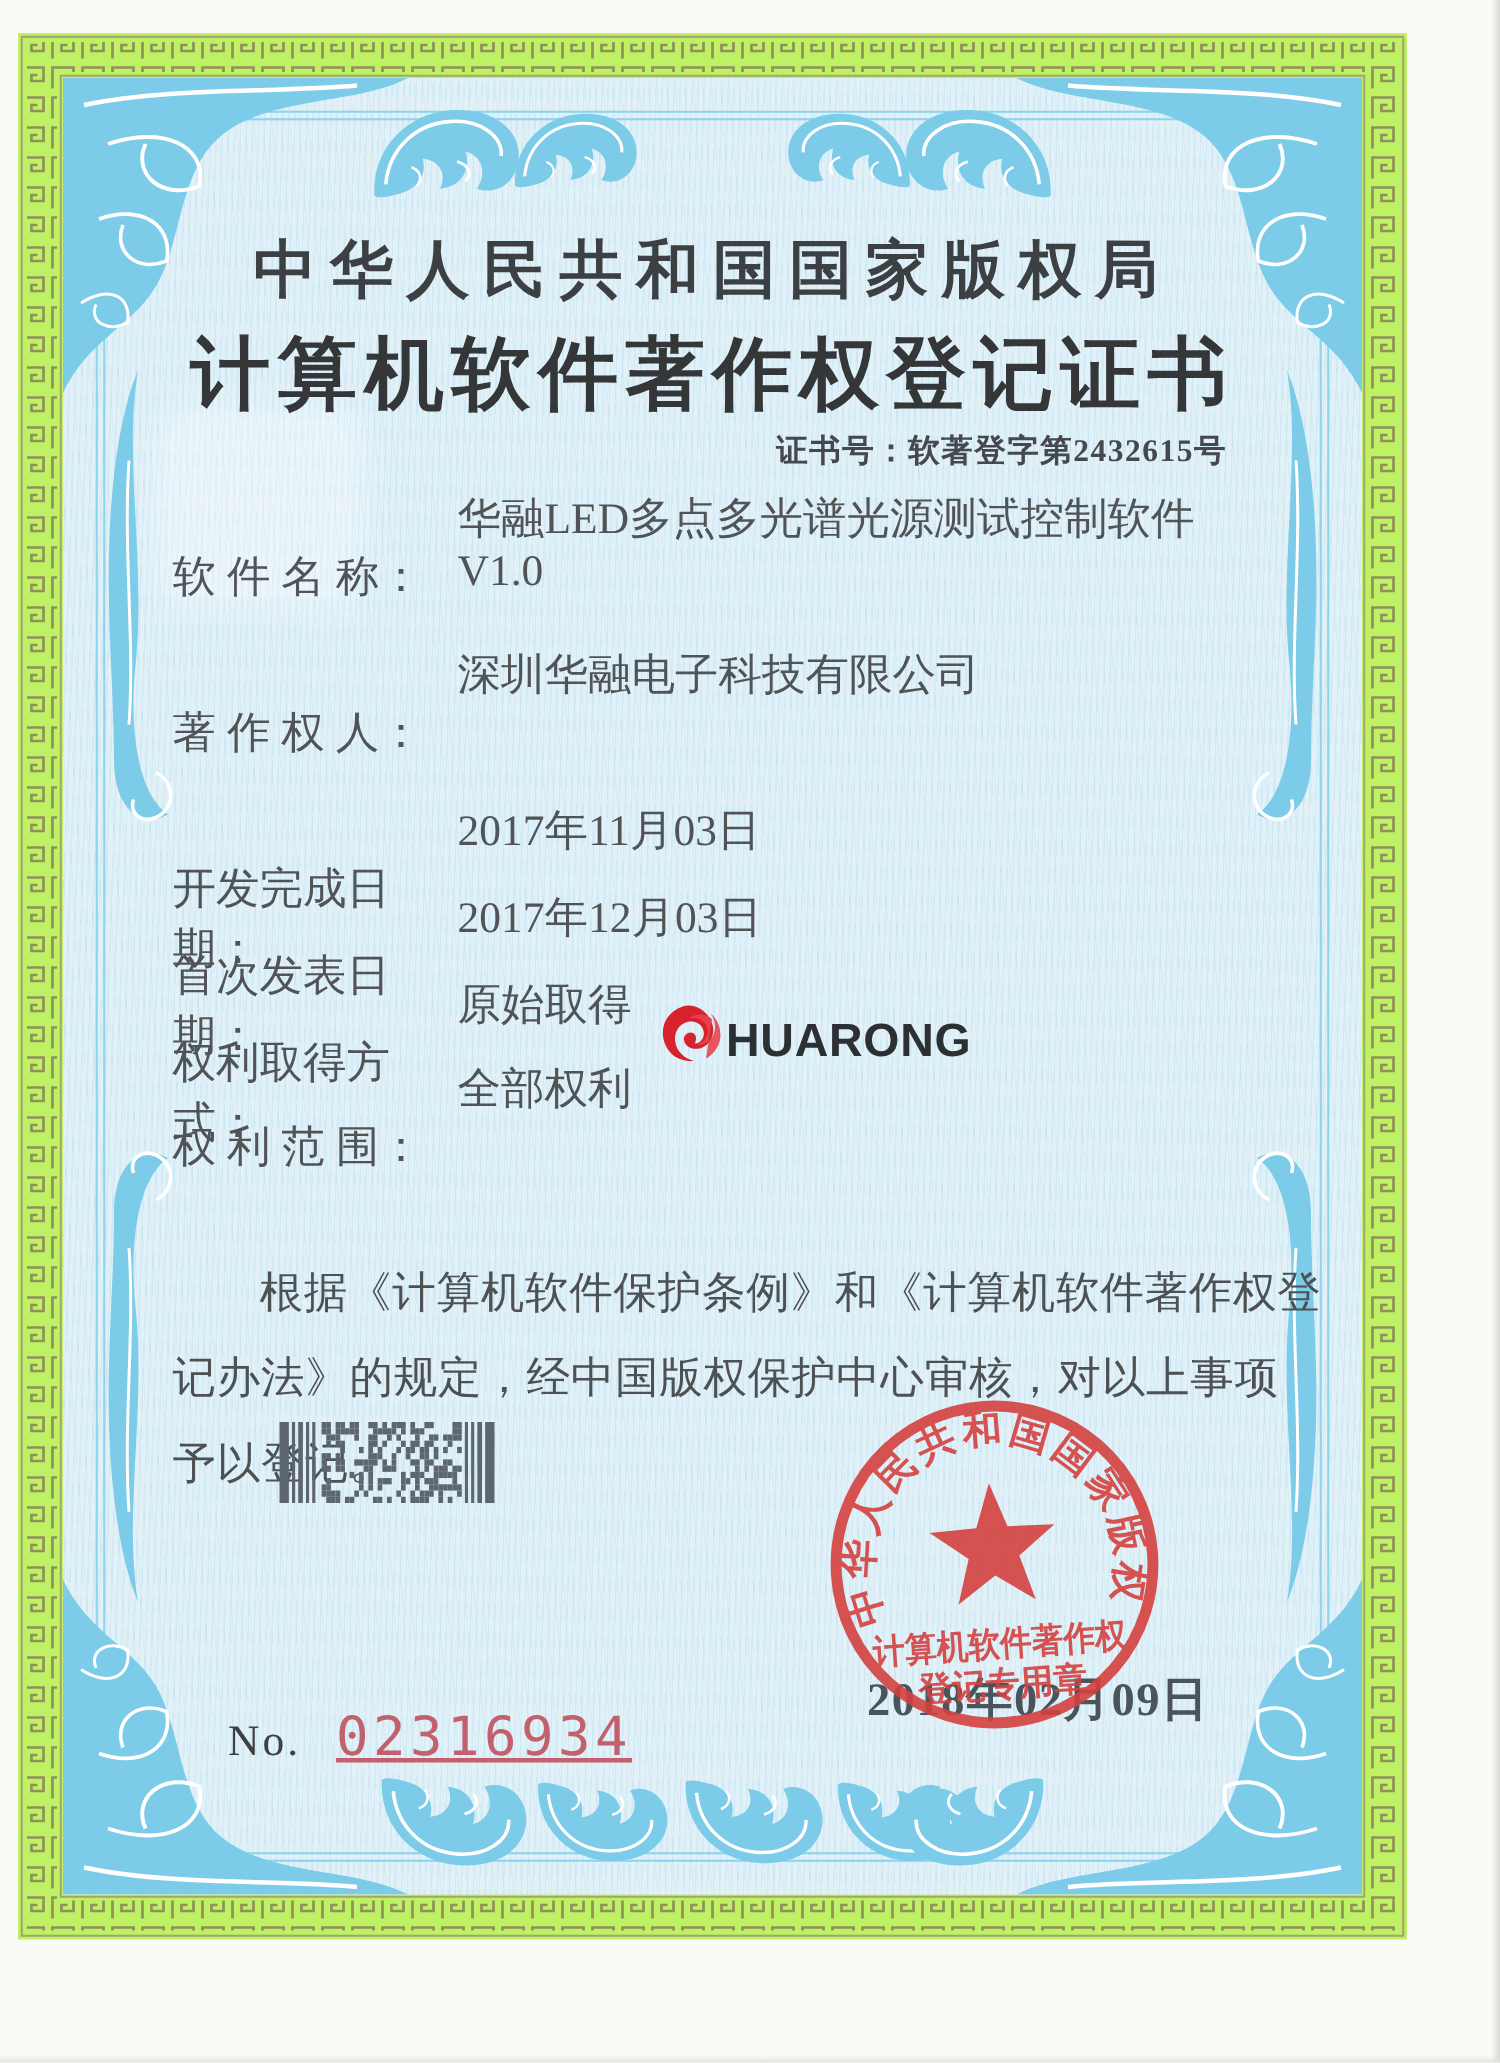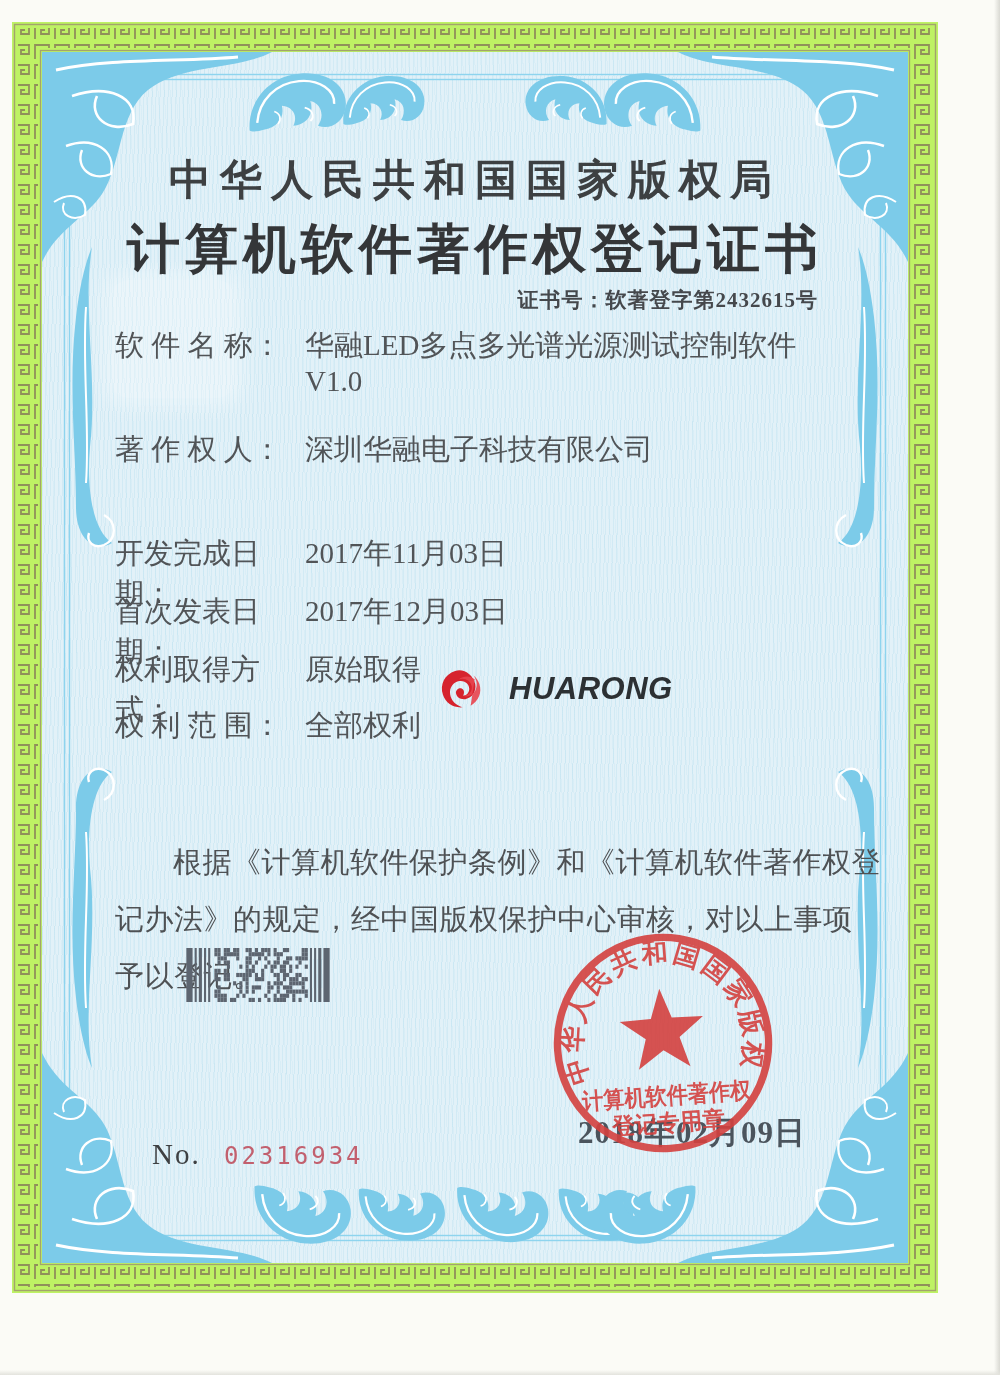--- a/index.html
+++ b/index.html
@@ -33,53 +33,53 @@
     position:absolute;top:192px;left:0;width:100%;text-align:center;
     font-size:53px;font-weight:bold;letter-spacing:5px;color:#343638;
   }
   .cert-no{
     position:absolute;top:264px;right:120px;
     font-size:21px;color:#45484c;letter-spacing:1px;font-weight:bold;
   }
   .cert-no .lbl{}
 
   .field{position:absolute;left:103px;display:flex;font-size:29px;color:#515457;}
-  .field .flabel{width:182px;flex:0 0 auto;}
+  .field .flabel{width:182px;flex:0 0 auto;margin-top:39px;}
   .field .fvalue{margin-left:8px;white-space:nowrap;}
   .f-extra{position:absolute;left:293px;font-size:29px;color:#515457;}
 
   .paragraph{
     position:absolute;left:103px;top:812px;width:766px;
     font-size:29px;line-height:57px;color:#4e5154;text-indent:2em;letter-spacing:.5px;
   }
 
   .watermark{
     position:absolute;left:100px;top:258px;width:122px;height:118px;border-radius:16px;
     background:rgba(255,255,255,.42);box-shadow:0 0 16px 10px rgba(255,255,255,.38);
     opacity:.7;
   }
 
-  .logo{position:absolute;left:426px;top:644px;display:flex;align-items:center;gap:25px;z-index:3;font-style:italic;}
+  .logo{position:absolute;left:426px;top:644px;display:flex;align-items:flex-end;gap:0;z-index:3;}
   .logo-text{
     font-family:"Liberation Sans","DejaVu Sans",sans-serif;
     font-size:31px;font-weight:bold;color:#2c3033;letter-spacing:.5px;
   }
 
   .barcode-wrap{position:absolute;left:171px;top:926px;z-index:2;}
 
   .seal{position:absolute;left:536px;top:906px;z-index:4;opacity:.9;}
   .issue-date{
     position:absolute;left:566px;top:1090px;z-index:3;
     font-size:31px;font-weight:bold;color:#4b545d;letter-spacing:1px;
   }
   .serial{position:absolute;left:140px;top:1116px;z-index:3;font-size:29px;}
   .serial .no-prefix{color:#3e4042;letter-spacing:2px;}
   .serial .no-digits{
     font-family:"DejaVu Sans Mono","Liberation Mono",monospace;
-    color:#c2606e;letter-spacing:3px;margin-left:16px;font-size:24px;
+    color:#c2606e;letter-spacing:3px;margin-left:16px;font-size:36px;text-decoration:underline;
   }
 </style>
 </head>
 <body>
 
 <div class="scan-edge-r"></div>
 <div class="scan-edge-b"></div>
 
 <div class="cert">
 

